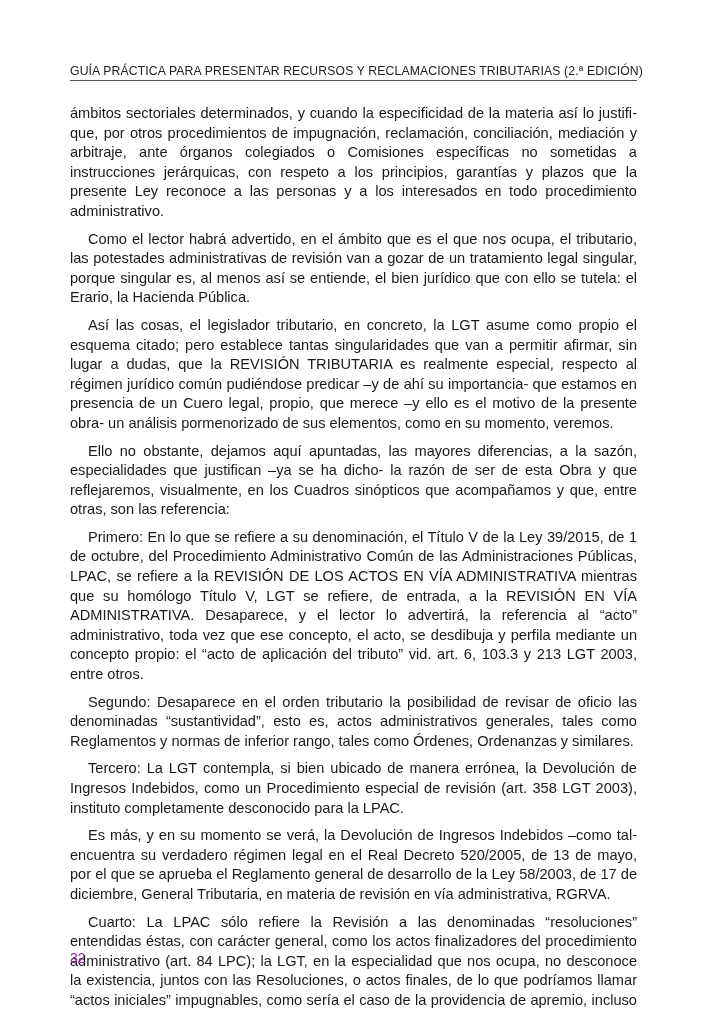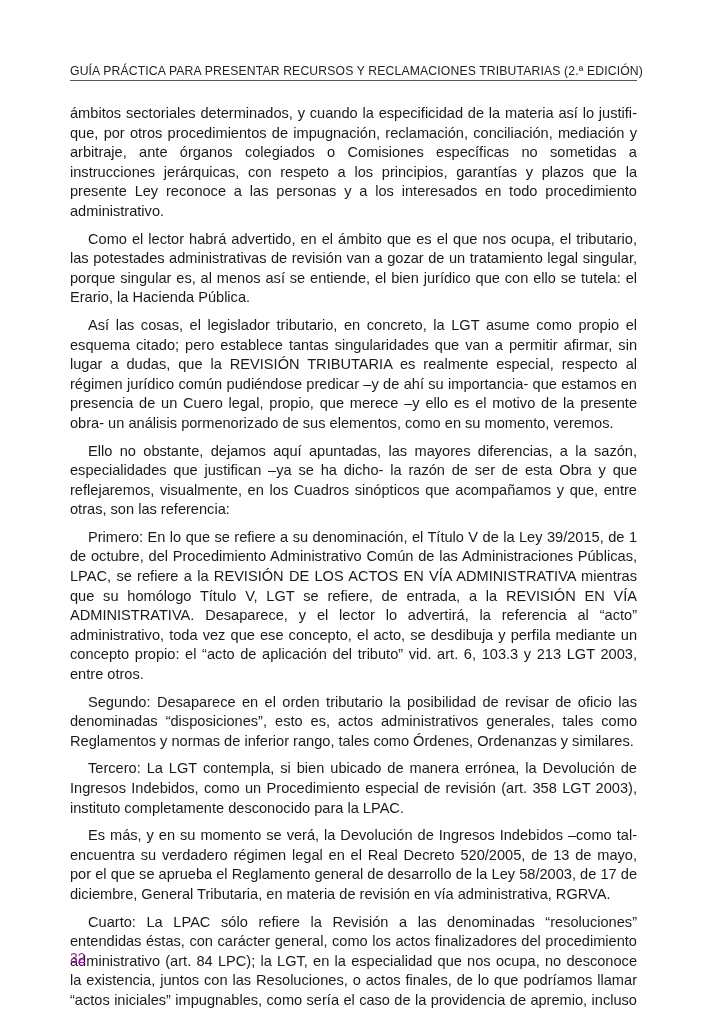--- a/index.html
+++ b/index.html
@@ -49,19 +49,19 @@
 <div class="page-header">
   <span style="font-variant: small-caps; margin-top: 8px;">GUÍA PRÁCTICA PARA PRESENTAR RECURSOS Y RECLAMACIONES TRIBUTARIAS (2.ª EDICIÓN)</span>
 </div>
 
 <div class="body-text">
   <p>ámbitos sectoriales determinados, y cuando la especificidad de la materia así lo justifi­que, por otros procedimientos de impugnación, reclamación, conciliación, mediación y arbitraje, ante órganos colegiados o Comisiones específicas no sometidas a instrucciones jerárquicas, con respeto a los principios, garantías y plazos que la presente Ley reconoce a las personas y a los interesados en todo procedimiento administrativo.</p>
   <p class="indent">Como el lector habrá advertido, en el ámbito que es el que nos ocupa, el tributario, las potestades administrativas de revisión van a gozar de un tratamiento legal singular, porque singular es, al menos así se entiende, el bien jurídico que con ello se tutela: el Erario, la Hacienda Pública.</p>
   <p class="indent">Así las cosas, el legislador tributario, en concreto, la LGT asume como propio el esquema citado; pero establece tantas singularidades que van a permitir afirmar, sin lugar a dudas, que la REVISIÓN TRIBUTARIA es realmente especial, respecto al régimen jurí­dico común pudiéndose predicar –y de ahí su importancia- que estamos en presencia de un Cuero legal, propio, que merece –y ello es el motivo de la presente obra- un análisis pormenorizado de sus elementos, como en su momento, veremos.</p>
   <p class="indent">Ello no obstante, dejamos aquí apuntadas, las mayores diferencias, a la sazón, espe­cialidades que justifican –ya se ha dicho- la razón de ser de esta Obra y que reflejaremos, visualmente, en los Cuadros sinópticos que acompañamos y que, entre otras, son las referencia:</p>
   <p class="indent">Primero: En lo que se refiere a su denominación, el Título V de la Ley 39/2015, de 1 de octubre, del Procedimiento Administrativo Común de las Administraciones Públicas, LPAC, se refiere a la REVISIÓN DE LOS ACTOS EN VÍA ADMINISTRATIVA mientras que su homólogo Título V, LGT se refiere, de entrada, a la REVISIÓN EN VÍA ADMINISTRA­TIVA. Desaparece, y el lector lo advertirá, la referencia al “acto” administrativo, toda vez que ese concepto, el acto, se desdibuja y perfila mediante un concepto propio: el “acto de aplicación del tributo” vid. art. 6, 103.3 y 213 LGT 2003, entre otros.</p>
-  <p class="indent">Segundo: Desaparece en el orden tributario la posibilidad de revisar de oficio las denominadas “disposiciones”, esto es, actos administrativos generales, tales como Regla­mentos y normas de inferior rango, tales como Órdenes, Ordenanzas y similares.</p>
+  <p class="indent">Segundo: Desaparece en el orden tributario la posibilidad de revisar de oficio las denominadas “sustantividad”, esto es, actos administrativos generales, tales como Regla­mentos y normas de inferior rango, tales como Órdenes, Ordenanzas y similares.</p>
   <p class="indent">Tercero: La LGT contempla, si bien ubicado de manera errónea, la Devolución de Ingresos Indebidos, como un Procedimiento especial de revisión (art. 358 LGT 2003), instituto completamente desconocido para la LPAC.</p>
   <p class="indent">Es más, y en su momento se verá, la Devolución de Ingresos Indebidos –como tal­encuentra su verdadero régimen legal en el Real Decreto 520/2005, de 13 de mayo, por el que se aprueba el Reglamento general de desarrollo de la Ley 58/2003, de 17 de diciembre, General Tributaria, en materia de revisión en vía administrativa, RGRVA.</p>
   <p class="indent">Cuarto: La LPAC sólo refiere la Revisión a las denominadas “resoluciones” entendidas éstas, con carácter general, como los actos finalizadores del procedimiento administra­tivo (art. 84 LPC); la LGT, en la especialidad que nos ocupa, no desconoce la existencia, juntos con las Resoluciones, o actos finales, de lo que podríamos llamar “actos iniciales” impugnables, como sería el caso de la providencia de apremio, incluso de la existencia de actos mediales o instrumentales, con sustantividad propia, como las Diligencias de embargo, impugnables, unos y otros de forma autónoma, si bien por motivos tasados (art. 167 y 171 LGT 2003).</p>
 </div>
 
 <div class="page-number">32</div>
 
 </body></html>

